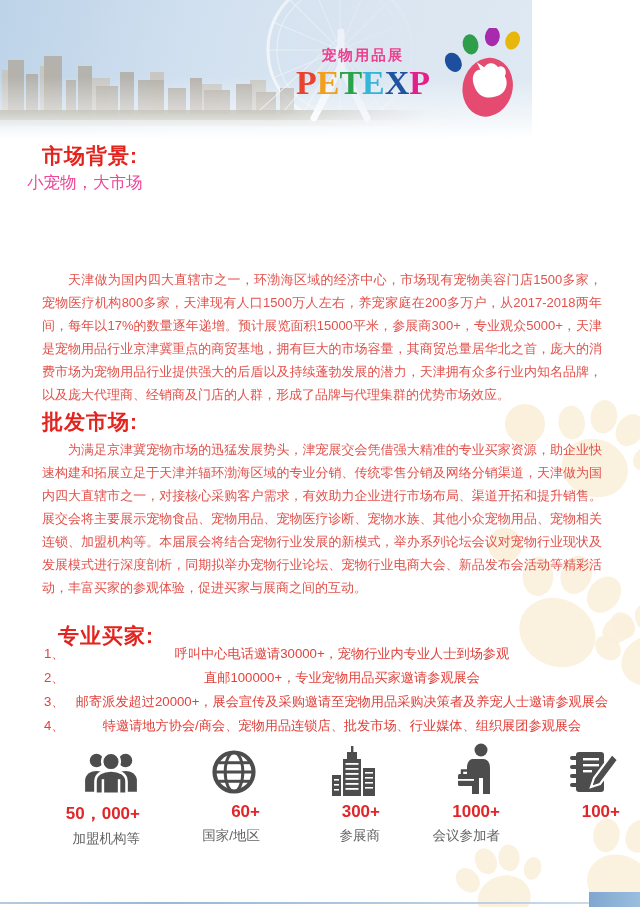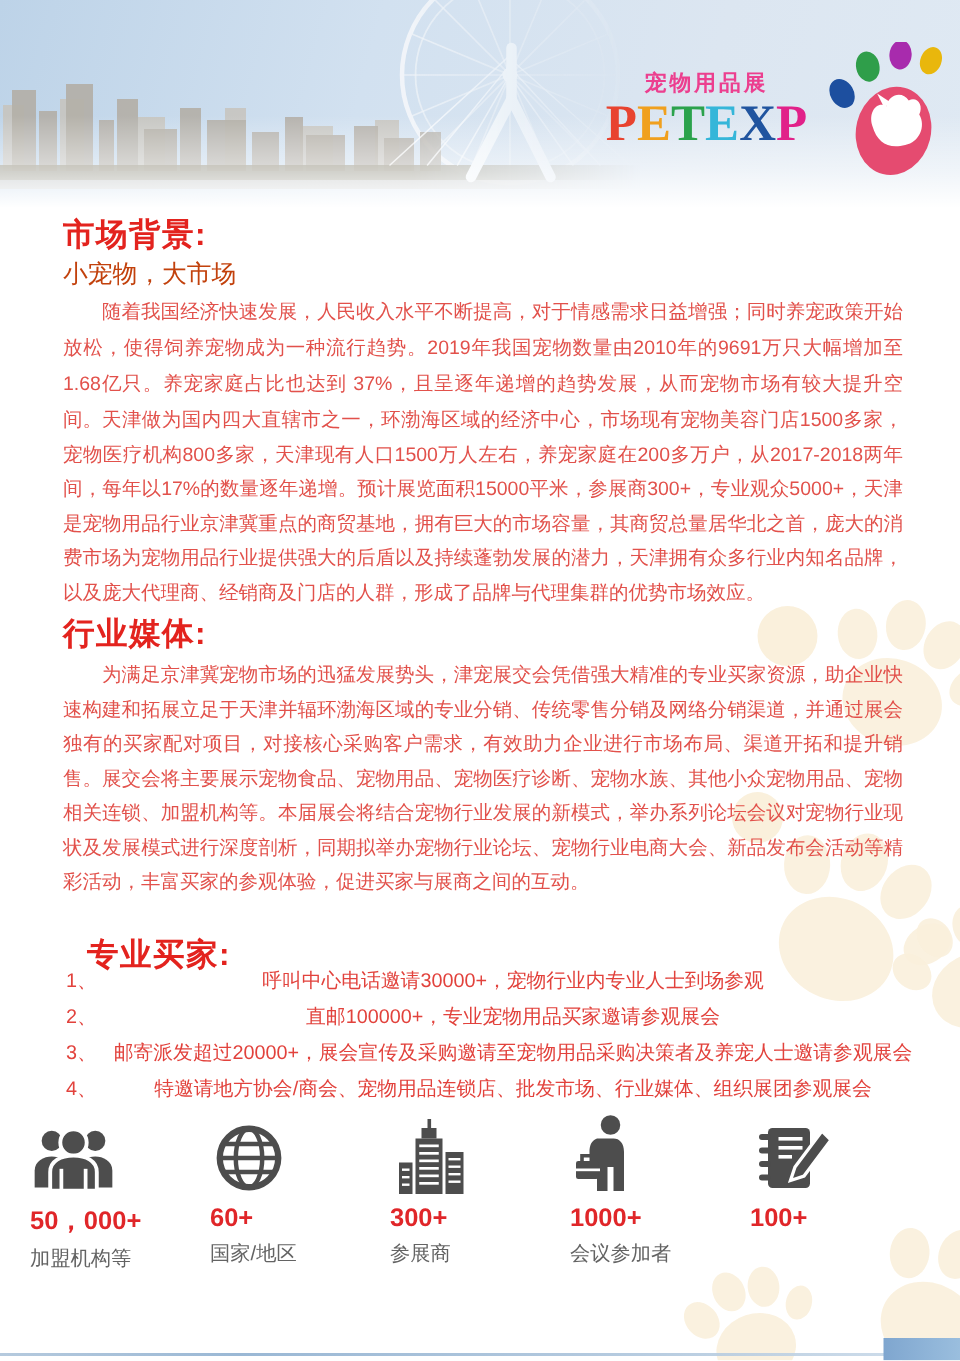--- a/index.html
+++ b/index.html
@@ -1,20 +1,20 @@
 <!DOCTYPE html>
 <html><head>
 <meta charset="utf-8">
 <style>
   html,body{margin:0;padding:0;background:#ffffff;}
   .page{position:relative;width:640px;height:907px;overflow:hidden;background:#ffffff;
         font-family:"Liberation Sans","DejaVu Sans",sans-serif;}
 
   
-  .header{position:absolute;left:0;top:0;width:640px;height:140px;
+  .header{position:absolute;left:0;top:0;width:532px;height:140px;
           background:linear-gradient(105deg,#bdd3e8 0%,#d2e1f0 38%,#dce6f1 72%,#dfe9f3 100%);}
   .header-fade{position:absolute;left:0;top:0;width:640px;height:140px;
           background:linear-gradient(180deg,rgba(255,255,255,0) 55%,rgba(255,255,255,.55) 82%,#ffffff 99%);}
   .skyline{position:absolute;left:0;top:0;
            -webkit-mask-image:linear-gradient(90deg,#000 62%,rgba(0,0,0,0) 97%);
            mask-image:linear-gradient(90deg,#000 62%,rgba(0,0,0,0) 97%);}
 
   
   .logo{position:absolute;top:28px;right:10px;width:240px;height:100px;}
   .logo-text{position:absolute;left:0;top:18px;width:162px;text-align:center;}
@@ -22,35 +22,35 @@
   .logo-word{font-family:"Liberation Serif","DejaVu Serif",serif;font-weight:bold;
              font-size:34px;line-height:34px;letter-spacing:0px;margin-top:1px;}
   .logo-paw{position:absolute;right:0;top:0;}
 
   
   .paw{position:absolute;opacity:.9;}
   .blob{position:absolute;border-radius:50%;background:#faf0dc;}
 
   
   .sec-title{position:absolute;left:42px;font-size:21px;font-weight:bold;color:#e3231e;letter-spacing:1px;}
-  .subtitle{position:absolute;left:42px;font-size:16.5px;color:#c2410c;}
+  .subtitle{position:absolute;left:27px;font-size:16.5px;color:#ec4899;}
   .para{position:absolute;left:42px;width:560px;font-size:13px;color:#e2514b;
         text-align:justify;text-indent:2em;margin:0;}
   .p-lh27{line-height:24px;}
   .p-lh23{line-height:23px;}
 
   .buyers-list{position:absolute;left:44px;top:642px;width:566px;}
   .buyer-item{display:flex;line-height:24px;font-size:13.2px;color:#e2423c;}
   .buyer-num{width:30px;flex:0 0 30px;}
   .buyer-text{flex:1;text-align:center;}
 
   
   .stats{position:absolute;left:20px;top:740px;width:600px;display:grid;
          grid-template-columns:repeat(5,120px);}
-  .stat{display:flex;flex-direction:column;align-items:flex-start;}
+  .stat{display:flex;flex-direction:column;align-items:flex-end;}
   .stat-icon{height:58px;display:flex;align-items:flex-end;justify-content:center;}
   .stat-value{margin-top:4px;font-size:17px;font-weight:bold;color:#e02629;white-space:nowrap;}
   .stat-label{margin-top:5px;font-size:13.5px;color:#636363;white-space:nowrap;}
 
   
   .footer-line{position:absolute;left:0;right:0;bottom:3px;height:2px;
                background:linear-gradient(90deg,#adc4da 0%,#8fb0d0 25%,#a9c2da 60%,#cddcea 100%);opacity:.9;}
   .footer-corner{position:absolute;right:0;bottom:0;width:51px;height:15px;
                  background:linear-gradient(90deg,#7fa6cf,#9abede);}
 </style>
@@ -164,25 +164,24 @@
     </svg>
   <svg class="paw" style="left:568px;top:810px;transform:rotate(30deg)" width="120" height="120" viewBox="0 0 100 100" fill="#faf0dc">
       <use href="#pawsym"></use>
     </svg>
   <svg class="paw" style="left:452px;top:838px;transform:rotate(-18deg)" width="96" height="96" viewBox="0 0 100 100" fill="#faf0dc">
       <use href="#pawsym"></use>
     </svg>
 
   <h2 class="sec-title" style="top:142px;margin:0">市场背景:</h2>
   <div class="subtitle" style="top:172px">小宠物，大市场</div>
-  <p class="para p-lh27" style="top:196px">随着我国经济快速发展，人民收入水平不断提高，对于情感需求日益增强；同时养宠政策开始放松，使得饲养宠物成为一种流行趋势。2019年我国宠物数量由2010年的9691万只大幅增加至1.68亿只。养宠家庭占比也达到 37%，且呈逐年递增的趋势发展，从而宠物市场有较大提升空间。</p>
   <p class="para p-lh23" style="top:268px">天津做为国内四大直辖市之一，环渤海区域的经济中心，市场现有宠物美容门店1500多家，宠物医疗机构800多家，天津现有人口1500万人左右，养宠家庭在200多万户，从2017-2018两年间，每年以17%的数量逐年递增。预计展览面积15000平米，参展商300+，专业观众5000+，天津是宠物用品行业京津冀重点的商贸基地，拥有巨大的市场容量，其商贸总量居华北之首，庞大的消费市场为宠物用品行业提供强大的后盾以及持续蓬勃发展的潜力，天津拥有众多行业内知名品牌，以及庞大代理商、经销商及门店的人群，形成了品牌与代理集群的优势市场效应。</p>
 
-  <h2 class="sec-title" style="top:408px;margin:0">行业媒体:</h2>
-  <p class="para p-lh23" style="top:438px">为满足京津冀宠物市场的迅猛发展势头，津宠展交会凭借强大精准的专业买家资源，助企业快速构建和拓展立足于天津并辐环渤海区域的专业分销、传统零售分销及网络分销渠道，并通过展会独有的买家配对项目，对接核心采购客户需求，有效助力企业进行市场布局、渠道开拓和提升销售。展交会将主要展示宠物食品、宠物用品、宠物医疗诊断、宠物水族、其他小众宠物用品、宠物相关连锁、加盟机构等。本届展会将结合宠物行业发展的新模式，举办系列论坛会议对宠物行业现状及发展模式进行深度剖析，同期拟举办宠物行业论坛、宠物行业电商大会、新品发布会活动等精彩活动，丰富买家的参观体验，促进买家与展商之间的互动。</p>
+  <h2 class="sec-title" style="top:408px;margin:0">批发市场:</h2>
+  <p class="para p-lh23" style="top:438px">为满足京津冀宠物市场的迅猛发展势头，津宠展交会凭借强大精准的专业买家资源，助企业快速构建和拓展立足于天津并辐环渤海区域的专业分销、传统零售分销及网络分销渠道，天津做为国内四大直辖市之一，对接核心采购客户需求，有效助力企业进行市场布局、渠道开拓和提升销售。展交会将主要展示宠物食品、宠物用品、宠物医疗诊断、宠物水族、其他小众宠物用品、宠物相关连锁、加盟机构等。本届展会将结合宠物行业发展的新模式，举办系列论坛会议对宠物行业现状及发展模式进行深度剖析，同期拟举办宠物行业论坛、宠物行业电商大会、新品发布会活动等精彩活动，丰富买家的参观体验，促进买家与展商之间的互动。</p>
 
   <h2 class="sec-title" style="top:606px;margin:16px">专业买家:</h2>
   <div class="buyers-list">
     <div class="buyer-item">
       <span class="buyer-num">1、</span>
       <span class="buyer-text">呼叫中心电话邀请30000+，宠物行业内专业人士到场参观</span>
     </div>
     <div class="buyer-item">
       <span class="buyer-num">2、</span>
       <span class="buyer-text">直邮100000+，专业宠物用品买家邀请参观展会</span>

